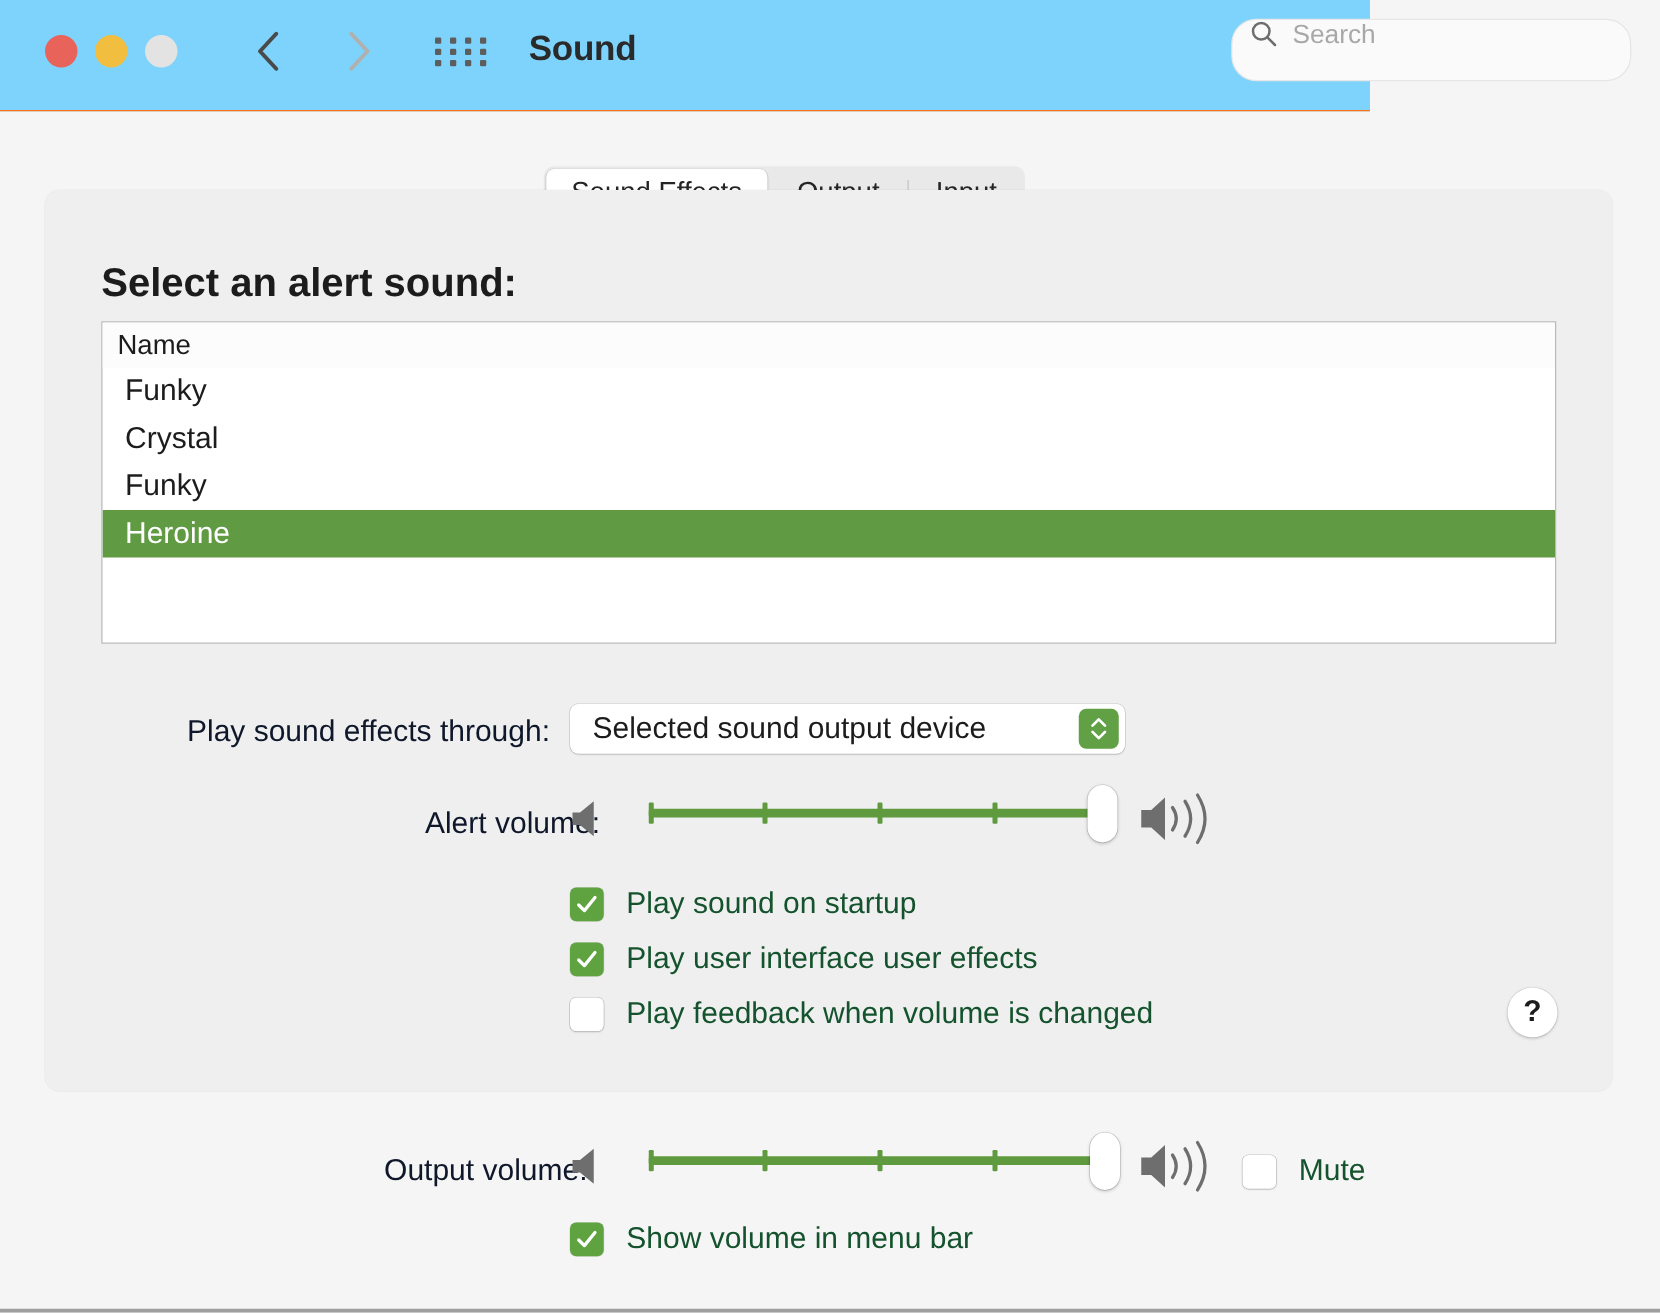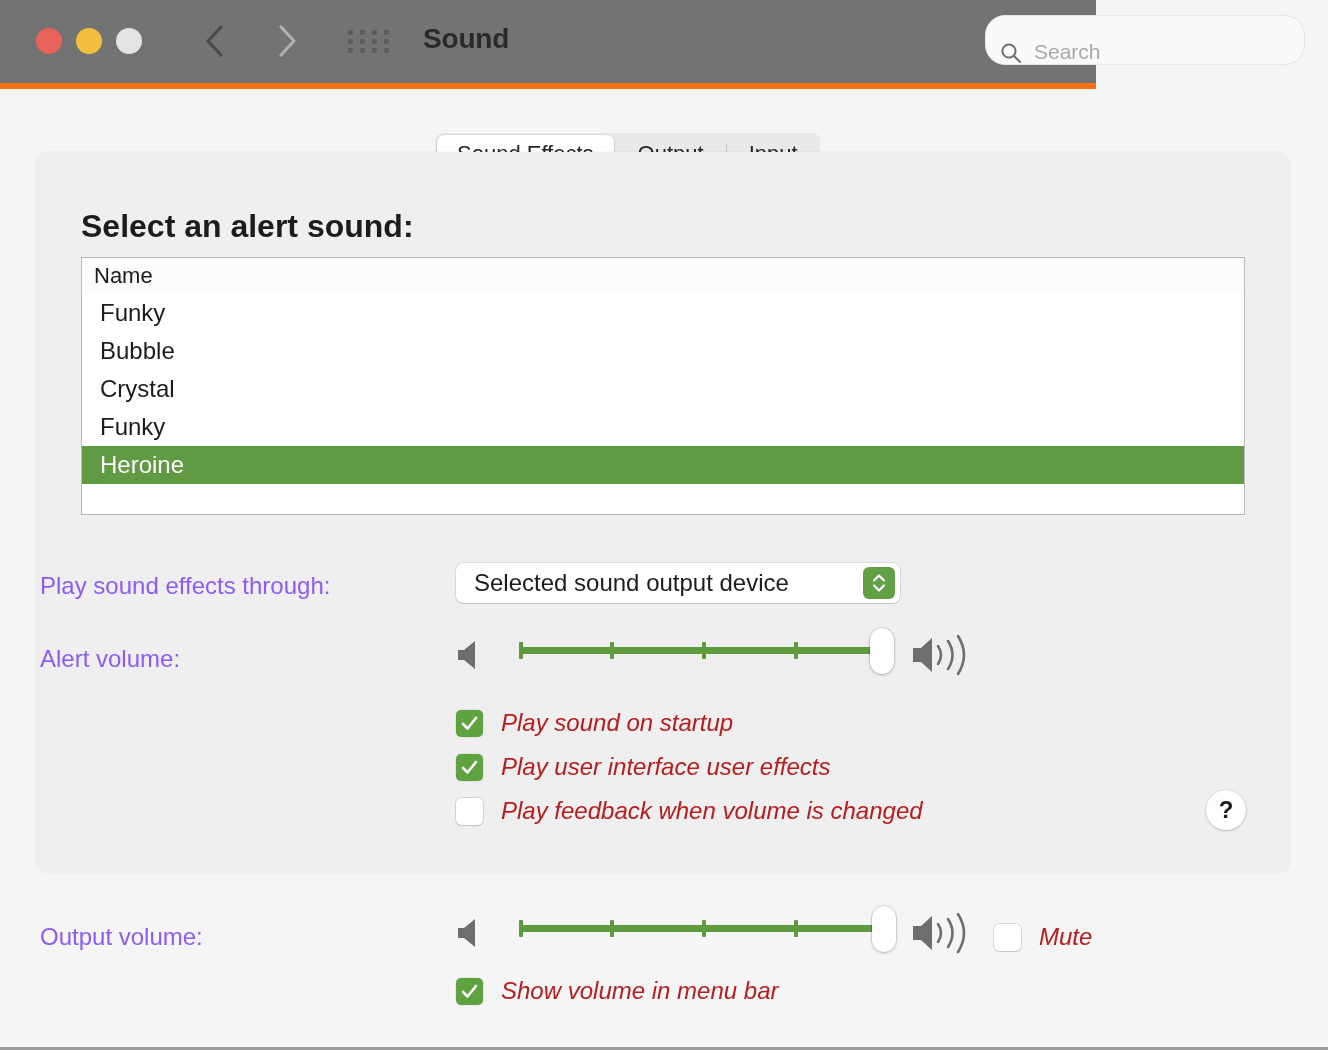--- a/index.html
+++ b/index.html
@@ -15,22 +15,22 @@
     overflow: hidden;
     position: relative;
   }
 
   
   .titlebar {
     position: absolute;
     left: 0; top: 0;
     width: 1096px;
     height: 89px;
-    background: #737373;
-    border-bottom: 6px solid #f97316;
+    background: #7dd3fc;
+    border-bottom: 1px solid #f97316;
     box-sizing: border-box;
   }
   .traffic {
     position: absolute;
     left: 36px; top: 28px;
     display: flex;
     gap: 14px;
     align-items: center;
   }
   .light {
@@ -81,21 +81,21 @@
 
   .searchbox {
     position: absolute;
     left: 985px; top: 15px;
     width: 320px; height: 50px;
     border: 1px solid #e6e6e6;
     border-radius: 20px;
     background: #fafafa;
     box-sizing: border-box;
     display: flex;
-    align-items: flex-end;
+    align-items: flex-start;
   }
   .search-icon {
     margin-left: 14px;
     width: 22px; height: 22px;
     flex: 0 0 auto;
   }
   .search-placeholder {
     margin-left: 12px;
     font-size: 21px;
     color: #a8a8a8;
@@ -185,21 +185,22 @@
   }
   .list-row.selected {
     background: #609a43;
     color: #ffffff;
   }
 
   
   .row-label {
     position: absolute;
     font-size: 24px;
-    color: #8b5cf6;
+    color: #0f172a;
+    text-align: right;
   }
   #lbl-through { left: 40px; top: 572px; width: 400px; }
   #lbl-alert   { left: 40px; top: 645px; width: 440px; }
   #lbl-output  { left: 40px; top: 923px; width: 430px; }
 
   
   .popup {
     position: absolute;
     left: 456px; top: 563px;
     width: 444px; height: 40px;
@@ -279,23 +280,22 @@
     background: #5ea33f;
     box-shadow: 0 0 0 0.5px rgba(0,0,0,0.10);
   }
   .cbox.off {
     background: #ffffff;
     box-shadow: 0 0 0 0.5px rgba(0,0,0,0.22), 0 1px 1.5px rgba(0,0,0,0.08);
   }
   .check-label {
     margin-left: 18px;
     font-size: 24px;
-    color: #b91c1c;
+    color: #14532d;
     white-space: nowrap;
-    font-style: italic;
   }
 
   
   .help-btn {
     position: absolute;
     left: 1206px; top: 790px;
     width: 40px; height: 40px;
     border-radius: 50%;
     background: #ffffff;
     box-shadow: 0 0 0 0.5px rgba(0,0,0,0.12), 0 1px 2.5px rgba(0,0,0,0.18);
@@ -371,21 +371,20 @@
 
 <div class="panel"></div>
 
 <div class="section-title">Select an alert sound:</div>
 
 <div class="listbox">
   <div class="list-header">
     <span>Name</span>
   </div>
   <div class="list-row">Funky</div>
-  <div class="list-row">Bubble</div>
   <div class="list-row">Crystal</div>
   <div class="list-row">Funky</div>
   <div class="list-row selected">Heroine</div>
 </div>
 
 <div class="row-label" id="lbl-through">Play sound effects through:</div>
 <div class="popup">
   <span class="popup-value">Selected sound output device</span>
   <span class="popup-stepper">
     <svg width="16" height="22" viewBox="0 0 16 22">

